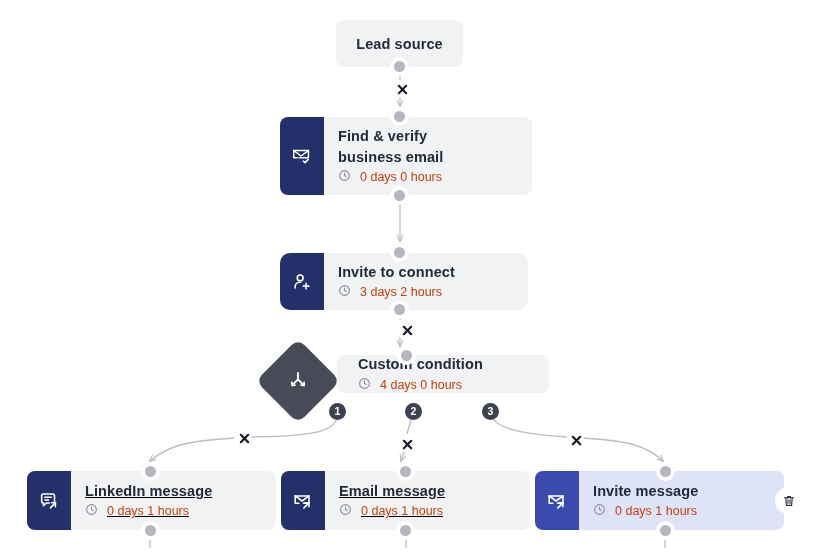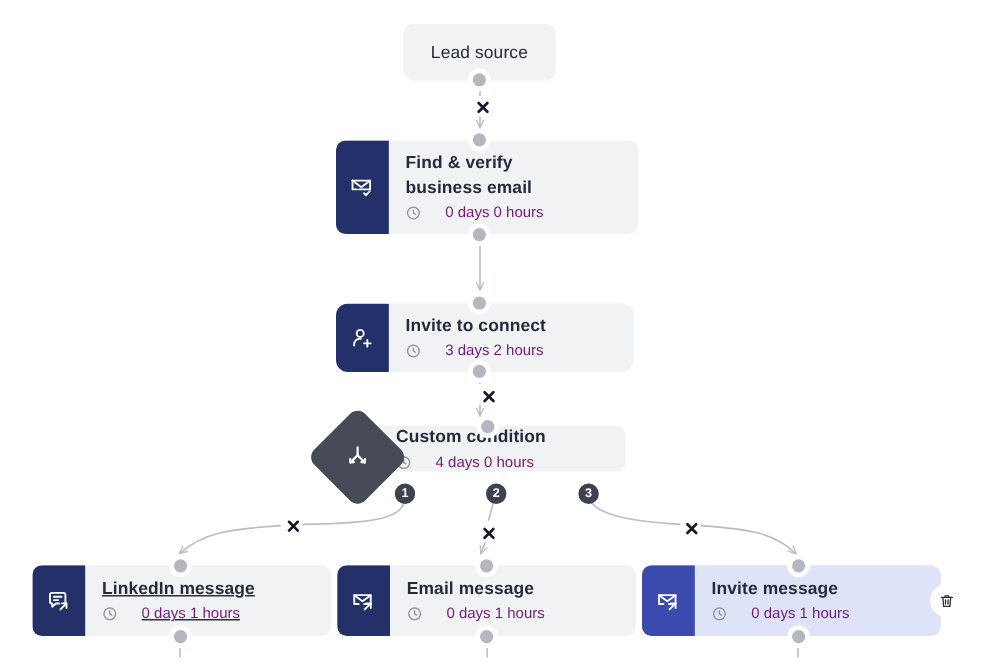--- a/index.html
+++ b/index.html
@@ -52,32 +52,32 @@
   .node-title{
     font-size:14.5px;
     font-weight:bold;
     color:#232a3b;
     line-height:1.43;
     letter-spacing:0.1px;
     white-space:pre-line;
   }
   .node-dur{
     display:flex;
-    align-items:center;
-    gap:20px;
+    align-items:flex-start;
+    gap:9px;
     font-size:12.5px;
-    color:#701a75;
+    color:#c2410c;
     margin-top:2px;
     line-height:1.35;
   }
   .node-dur svg{flex:0 0 auto;display:block;}
 
   .plain-label{
     font-size:14.5px;
-    font-weight:normal;
+    font-weight:bold;
     color:#232a3b;
     letter-spacing:0.1px;
   }
 
   
   .diamond{
     position:absolute;
     width:60px;height:60px;
     background:#464b57;
     border-radius:9px;
@@ -208,21 +208,21 @@
       <div class="node-dur">
         <svg width="13" height="13" viewBox="0 0 24 24" fill="none" stroke="#8b8f9b" stroke-width="2" stroke-linecap="round">
           <circle cx="12" cy="12" r="9"></circle>
             <path d="M12 7.5V12l3.2 2"></path>
         </svg>
         <span>3 days 2 hours</span>
       </div>
     </div>
   </div>
 
-  <div class="node" style="left:309px;top:355px;width:212px;height:38px;">
+  <div class="node" style="left:337px;top:355px;width:212px;height:38px;">
     <div class="node-body" style="padding-left:21px;">
       <div class="node-title">Custom condition</div>
       <div class="node-dur">
         <svg width="13" height="13" viewBox="0 0 24 24" fill="none" stroke="#8b8f9b" stroke-width="2" stroke-linecap="round">
           <circle cx="12" cy="12" r="9"></circle>
             <path d="M12 7.5V12l3.2 2"></path>
         </svg>
         <span>4 days 0 hours</span>
       </div>
     </div>
@@ -254,21 +254,21 @@
       <div class="node-dur">
         <svg width="13" height="13" viewBox="0 0 24 24" fill="none" stroke="#8b8f9b" stroke-width="2" stroke-linecap="round">
           <circle cx="12" cy="12" r="9"></circle>
             <path d="M12 7.5V12l3.2 2"></path>
         </svg>
         <span>0 days 1 hours</span>
       </div>
     </div>
   </div>
 
-  <div class="node" style="left:281px;top:471px;width:249px;height:59px;">
+  <div class="node" style="left:281px;top:471px;width:249px;height:59px;text-decoration:underline;">
     <div class="icon-panel">
       <svg width="22" height="22" viewBox="0 0 24 24" fill="none" stroke="#ffffff" stroke-width="1.7" stroke-linecap="round" stroke-linejoin="round">
         <path d="M3.5 6.5h15v8h-6"></path>
         <path d="M3.5 6.5l7.5 5.5 7.5-5.5"></path>
         <path d="M3.5 6.5v8h4"></path>
         <path d="M13 19.5l5.5-5.5"></path>
           <path d="M14.3 14h4.2v4.2"></path>
       </svg>
     </div>
     <div class="node-body">

